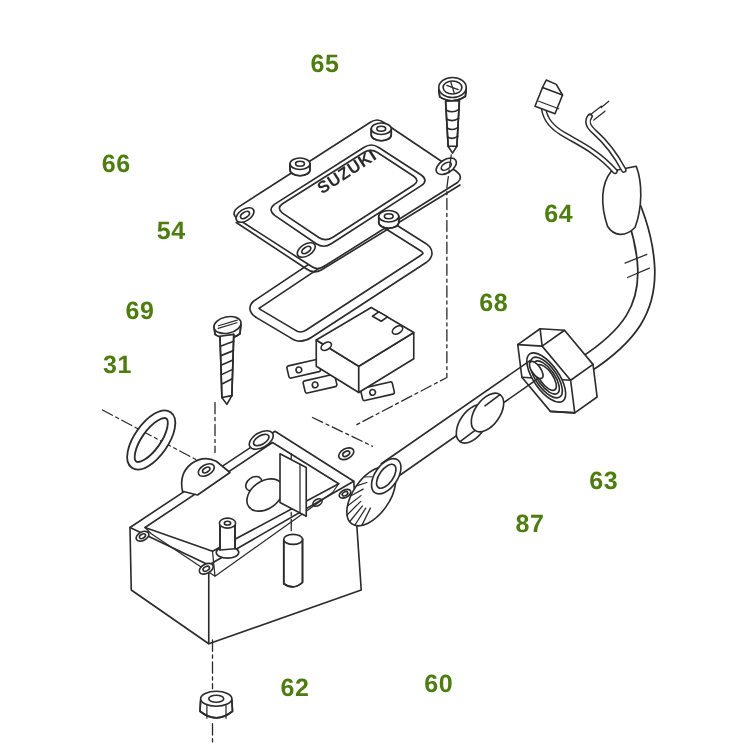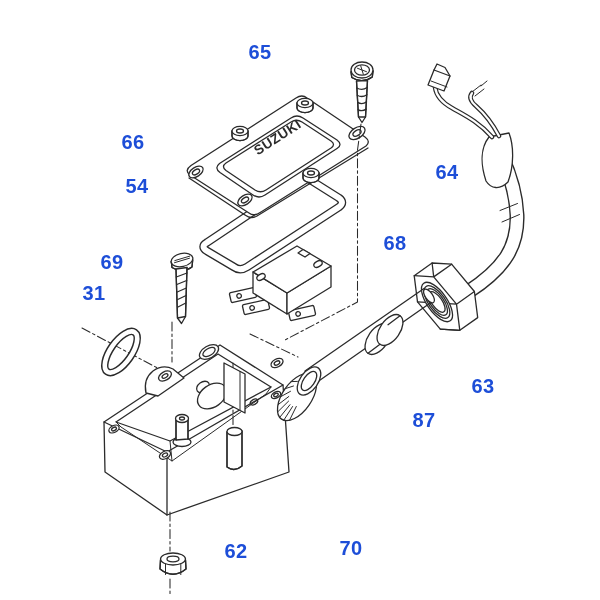--- a/index.html
+++ b/index.html
@@ -1,20 +1,20 @@
 <!DOCTYPE html>
 <html><head>
 <meta charset="utf-8">
 <style>
   html,body{margin:0;padding:0;background:#fff;}
   .stage{position:relative;width:600px;height:600px;background:#fff;overflow:hidden;
          font-family:"Liberation Sans",sans-serif;}
   .stage svg{position:absolute;left:0;top:0;}
   .callout{position:absolute;transform:translate(-50%,-50%);
-           font:bold 20px "Liberation Sans",sans-serif;color:#1d4ed8;
+           font:bold 20px "Liberation Sans",sans-serif;color:#4d7c0f;
            letter-spacing:0.5px;user-select:none;}
   
   svg *{stroke:#2b2b2b;stroke-width:1.3;fill:none;stroke-linecap:round;stroke-linejoin:round;}
   svg .f{fill:#fff;}
   svg .nostroke{stroke:none;}
   svg .dash{stroke-dasharray:9 3 2.5 3;stroke-width:1.05;}
   svg .band-b{stroke-width:8.5;}
   svg .band-w{stroke:#fff;stroke-width:5.9;}
   svg .oring-b{stroke-width:7.5;}
   svg .oring-w{stroke:#fff;stroke-width:4.6;}
@@ -240,25 +240,25 @@
       <g>
         <path class="thin" d="M472,92 L481,85 M475,96 L484,89 M481,86 L487,81"></path>
       </g>
     </g>
   </g>
 
 </svg>
 
 <div>
       <div class="callout" style="left: 260px; top: 52px;">65</div>
-      <div class="callout" style="left: 93px; top: 142px; margin-left: 40px;">66</div>
+      <div class="callout" style="left: 93px; top: 132px;">66</div>
       <div class="callout" style="left: 137px; top: 186px;">54</div>
-      <div class="callout" style="left: 112px; top: 262px;">69</div>
+      <div class="callout" style="left: 112px; top: 250px;">69</div>
       <div class="callout" style="left: 94px; top: 293px;">31</div>
       <div class="callout" style="left: 395px; top: 243px;">68</div>
       <div class="callout" style="left: 447px; top: 172px;">64</div>
       <div class="callout" style="left: 483px; top: 386px;">63</div>
       <div class="callout" style="left: 424px; top: 420px;">87</div>
       <div class="callout" style="left: 236px; top: 551px;">62</div>
-      <div class="callout" style="left: 351px; top: 548px;">70</div>
+      <div class="callout" style="left: 351px; top: 548px;">60</div>
     </div>
 
 </div>
 
 </body></html>

